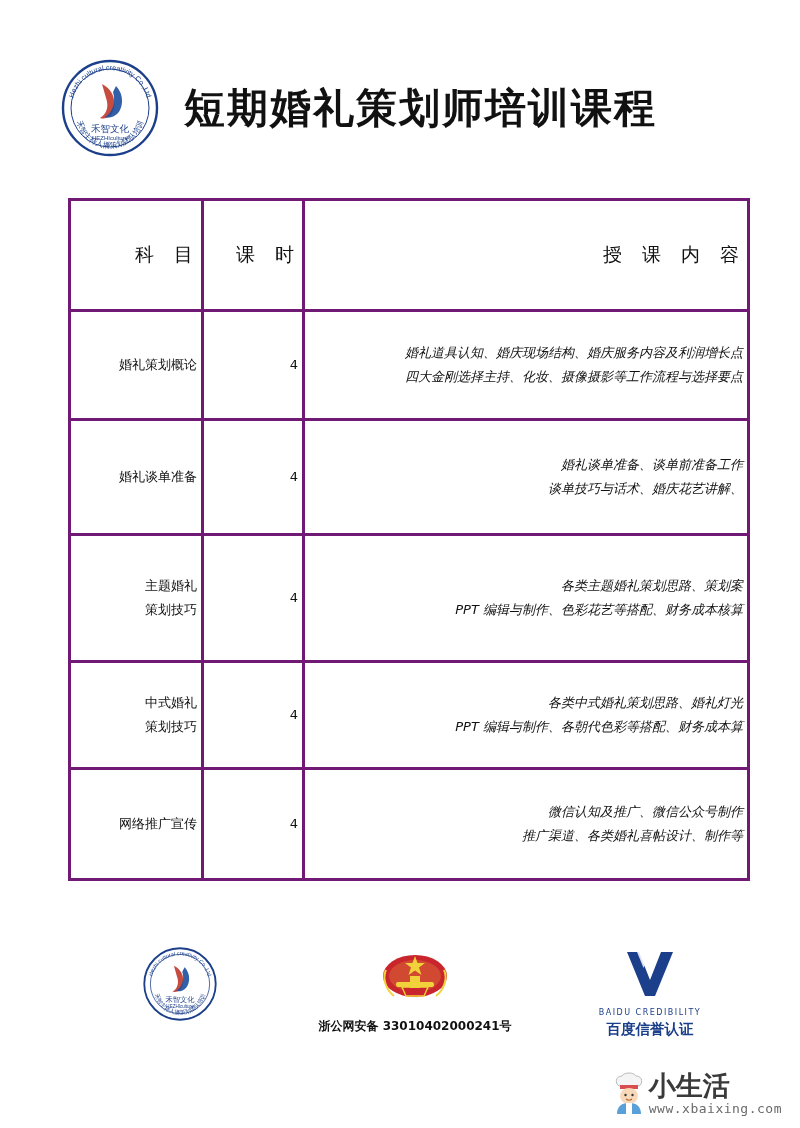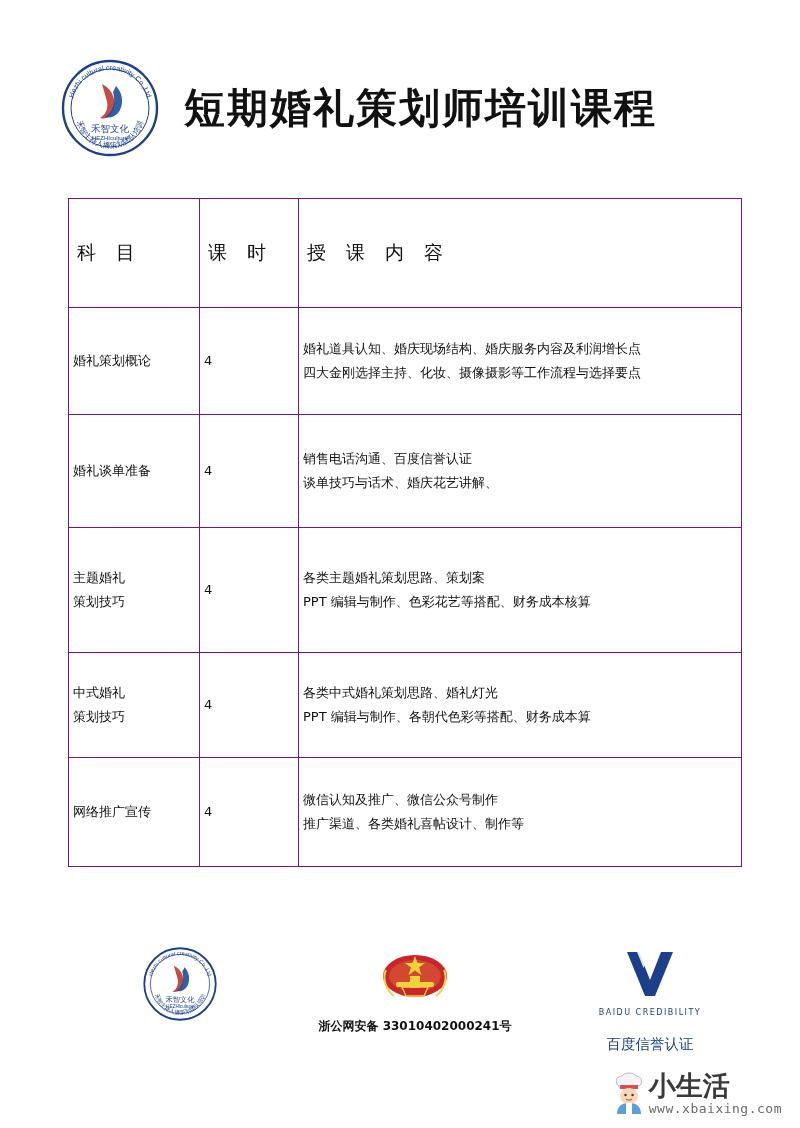--- a/index.html
+++ b/index.html
@@ -47,22 +47,22 @@
   
   .course-table {
     position: absolute;
     top: 198px;
     left: 68px;
     width: 664px;
     border-collapse: collapse;
     table-layout: fixed;
   }
   .course-table td, .course-table th {
-    border: 1px solid #701a75;
-    text-align: left;
+    border: 3px solid #701a75;
+    text-align: right;
     vertical-align: middle;
     font-family: "DejaVu Sans", "Liberation Sans", sans-serif;
     color: #111;
   }
   .course-table thead th {
     height: 106px;
     font-size: 19px;
     font-weight: normal;
     letter-spacing: 7px;
     text-indent: 7px;
@@ -72,21 +72,21 @@
   .col-content { width: 440px; }
 
   .course-table tbody td {
     font-size: 13px;
     line-height: 1.85;
     padding: 6px 4px;
   }
   .cell-subject { font-size: 13.5px; line-height: 1.7; }
   .cell-hours   { font-size: 13px; }
   .cell-content { font-size: 13px; padding-left: 10px; padding-right: 10px; }
-  .cell-content div { white-space: nowrap; }
+  .cell-content div { white-space: nowrap; font-style: italic; }
 
   .row-h1 td { height: 94px; }
   .row-h2 td { height: 100px; }
   .row-h3 td { height: 98px; }
   .row-h4 td { height: 112px; }
   .row-h5 td { height: 92px; }
   .row-h6 td { height: 96px; }
 
   
   .footer {
@@ -112,21 +112,21 @@
 
   .badge-icp .badge-caption { margin-top: 8px; font-size: 12.5px; }
   .badge-gov .badge-caption { margin-top: 6px; font-size: 12px; font-weight: bold; }
   .badge-baidu .sub {
     font-family: "DejaVu Sans", "Liberation Sans", sans-serif;
     font-size: 8px;
     letter-spacing: 1.5px;
     color: #1b3f8b;
     margin-top: 2px;
   }
-  .badge-baidu .badge-caption { margin-top: 18px; font-size: 14.5px; font-weight: normal; color: #1b3f8b; }
+  .badge-baidu .badge-caption { margin-top: 3px; font-size: 14.5px; font-weight: bold; color: #1b3f8b; }
 
   
   .watermark {
     position: absolute;
     right: 18px;
     bottom: 10px;
     display: flex;
     align-items: center;
   }
   .wm-text { margin-left: 0; }
@@ -184,21 +184,21 @@
       <td class="cell-hours">4</td>
       <td class="cell-content">
         <div>婚礼道具认知、婚庆现场结构、婚庆服务内容及利润增长点</div>
         <div>四大金刚选择主持、化妆、摄像摄影等工作流程与选择要点</div>
       </td>
     </tr>
     <tr class="row-h2">
       <td class="cell-subject">婚礼谈单准备</td>
       <td class="cell-hours">4</td>
       <td class="cell-content">
-        <div>销售电话沟通、百度信誉认证</div>
+        <div>婚礼谈单准备、谈单前准备工作</div>
         <div>谈单技巧与话术、婚庆花艺讲解、</div>
       </td>
     </tr>
     <tr class="row-h4">
       <td class="cell-subject">
         <div>主题婚礼</div>
         <div>策划技巧</div>
       </td>
       <td class="cell-hours">4</td>
       <td class="cell-content">

